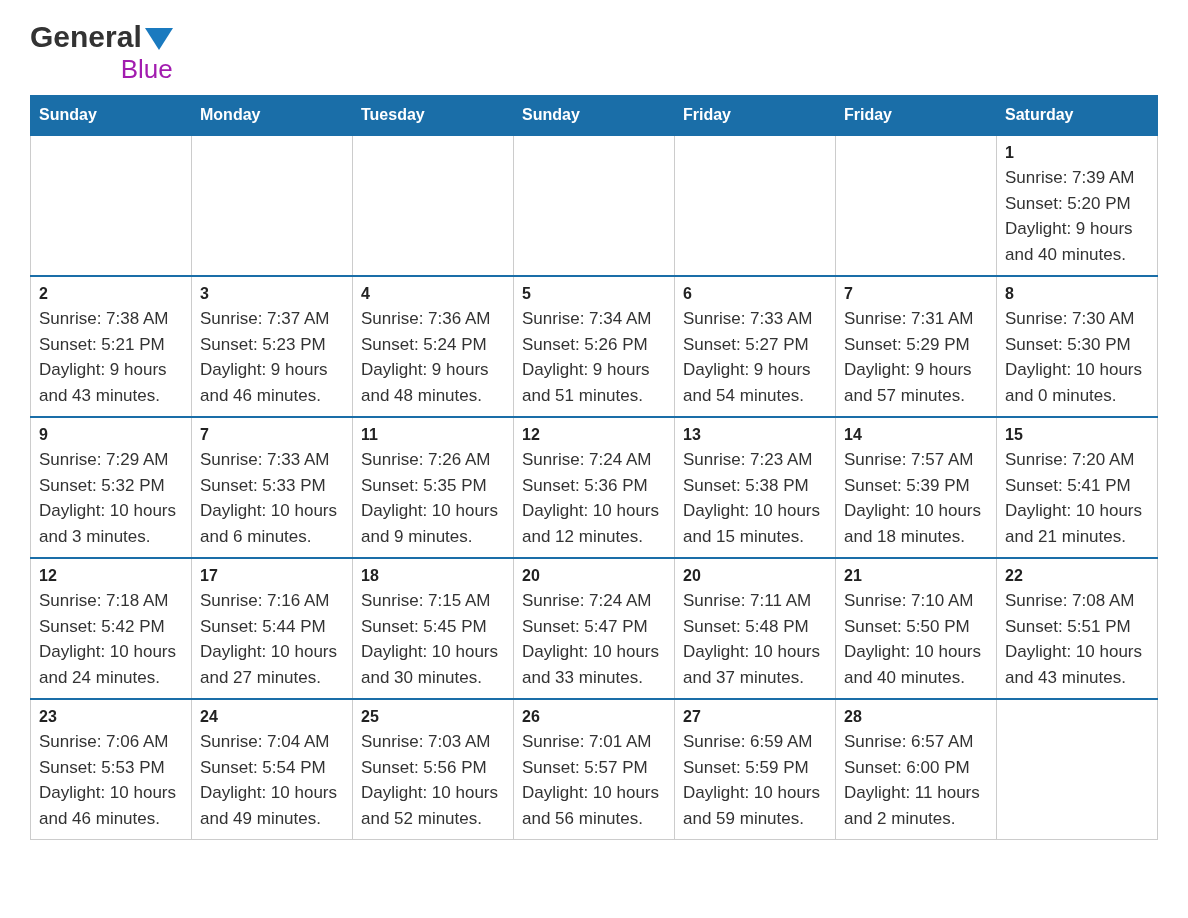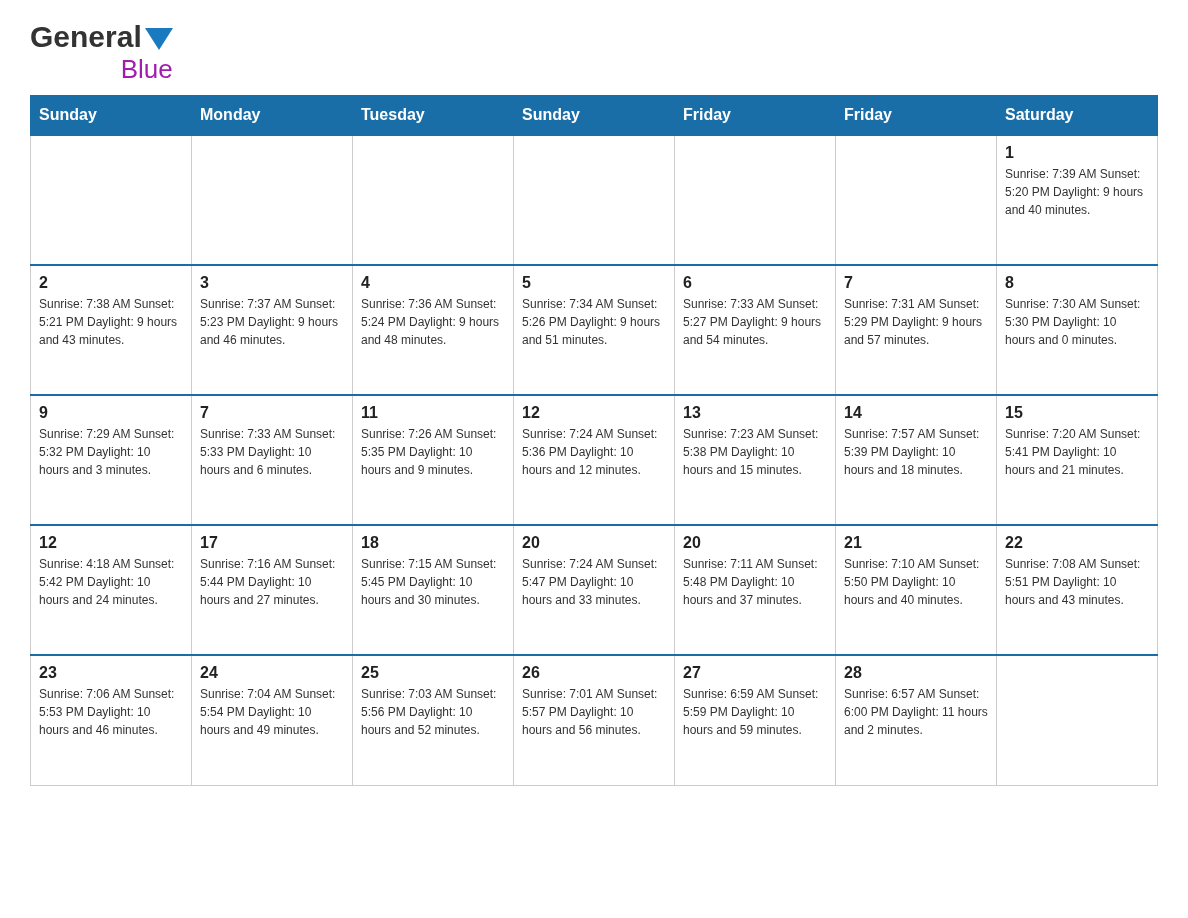--- a/index.html
+++ b/index.html
@@ -65,21 +65,21 @@
       border-top: 2px solid #1a6ea8;
     }
     .day-number {
       font-size: 16px;
       font-weight: bold;
       color: #222;
       display: block;
       margin-bottom: 3px;
     }
     .day-info {
-      font-size: 12px;
+      font-size: 17px;
       color: #333;
       line-height: 1.5;
     }
     .empty-cell {
       background: #f9f9f9;
     }
     
     .logo-row {
       display: flex;
       align-items: center;
@@ -221,21 +221,21 @@
         <td>
           <span class="day-number">15</span>
           <div class="day-info">Sunrise: 7:20 AM
 Sunset: 5:41 PM
 Daylight: 10 hours and 21 minutes.</div>
         </td>
       </tr>
       <tr class="week-row">
         <td>
           <span class="day-number">12</span>
-          <div class="day-info">Sunrise: 4:18 AM
+          <div class="day-info">Sunrise: 7:18 AM
 Sunset: 5:42 PM
 Daylight: 10 hours and 24 minutes.</div>
         </td>
         <td>
           <span class="day-number">17</span>
           <div class="day-info">Sunrise: 7:16 AM
 Sunset: 5:44 PM
 Daylight: 10 hours and 27 minutes.</div>
         </td>
         <td>

